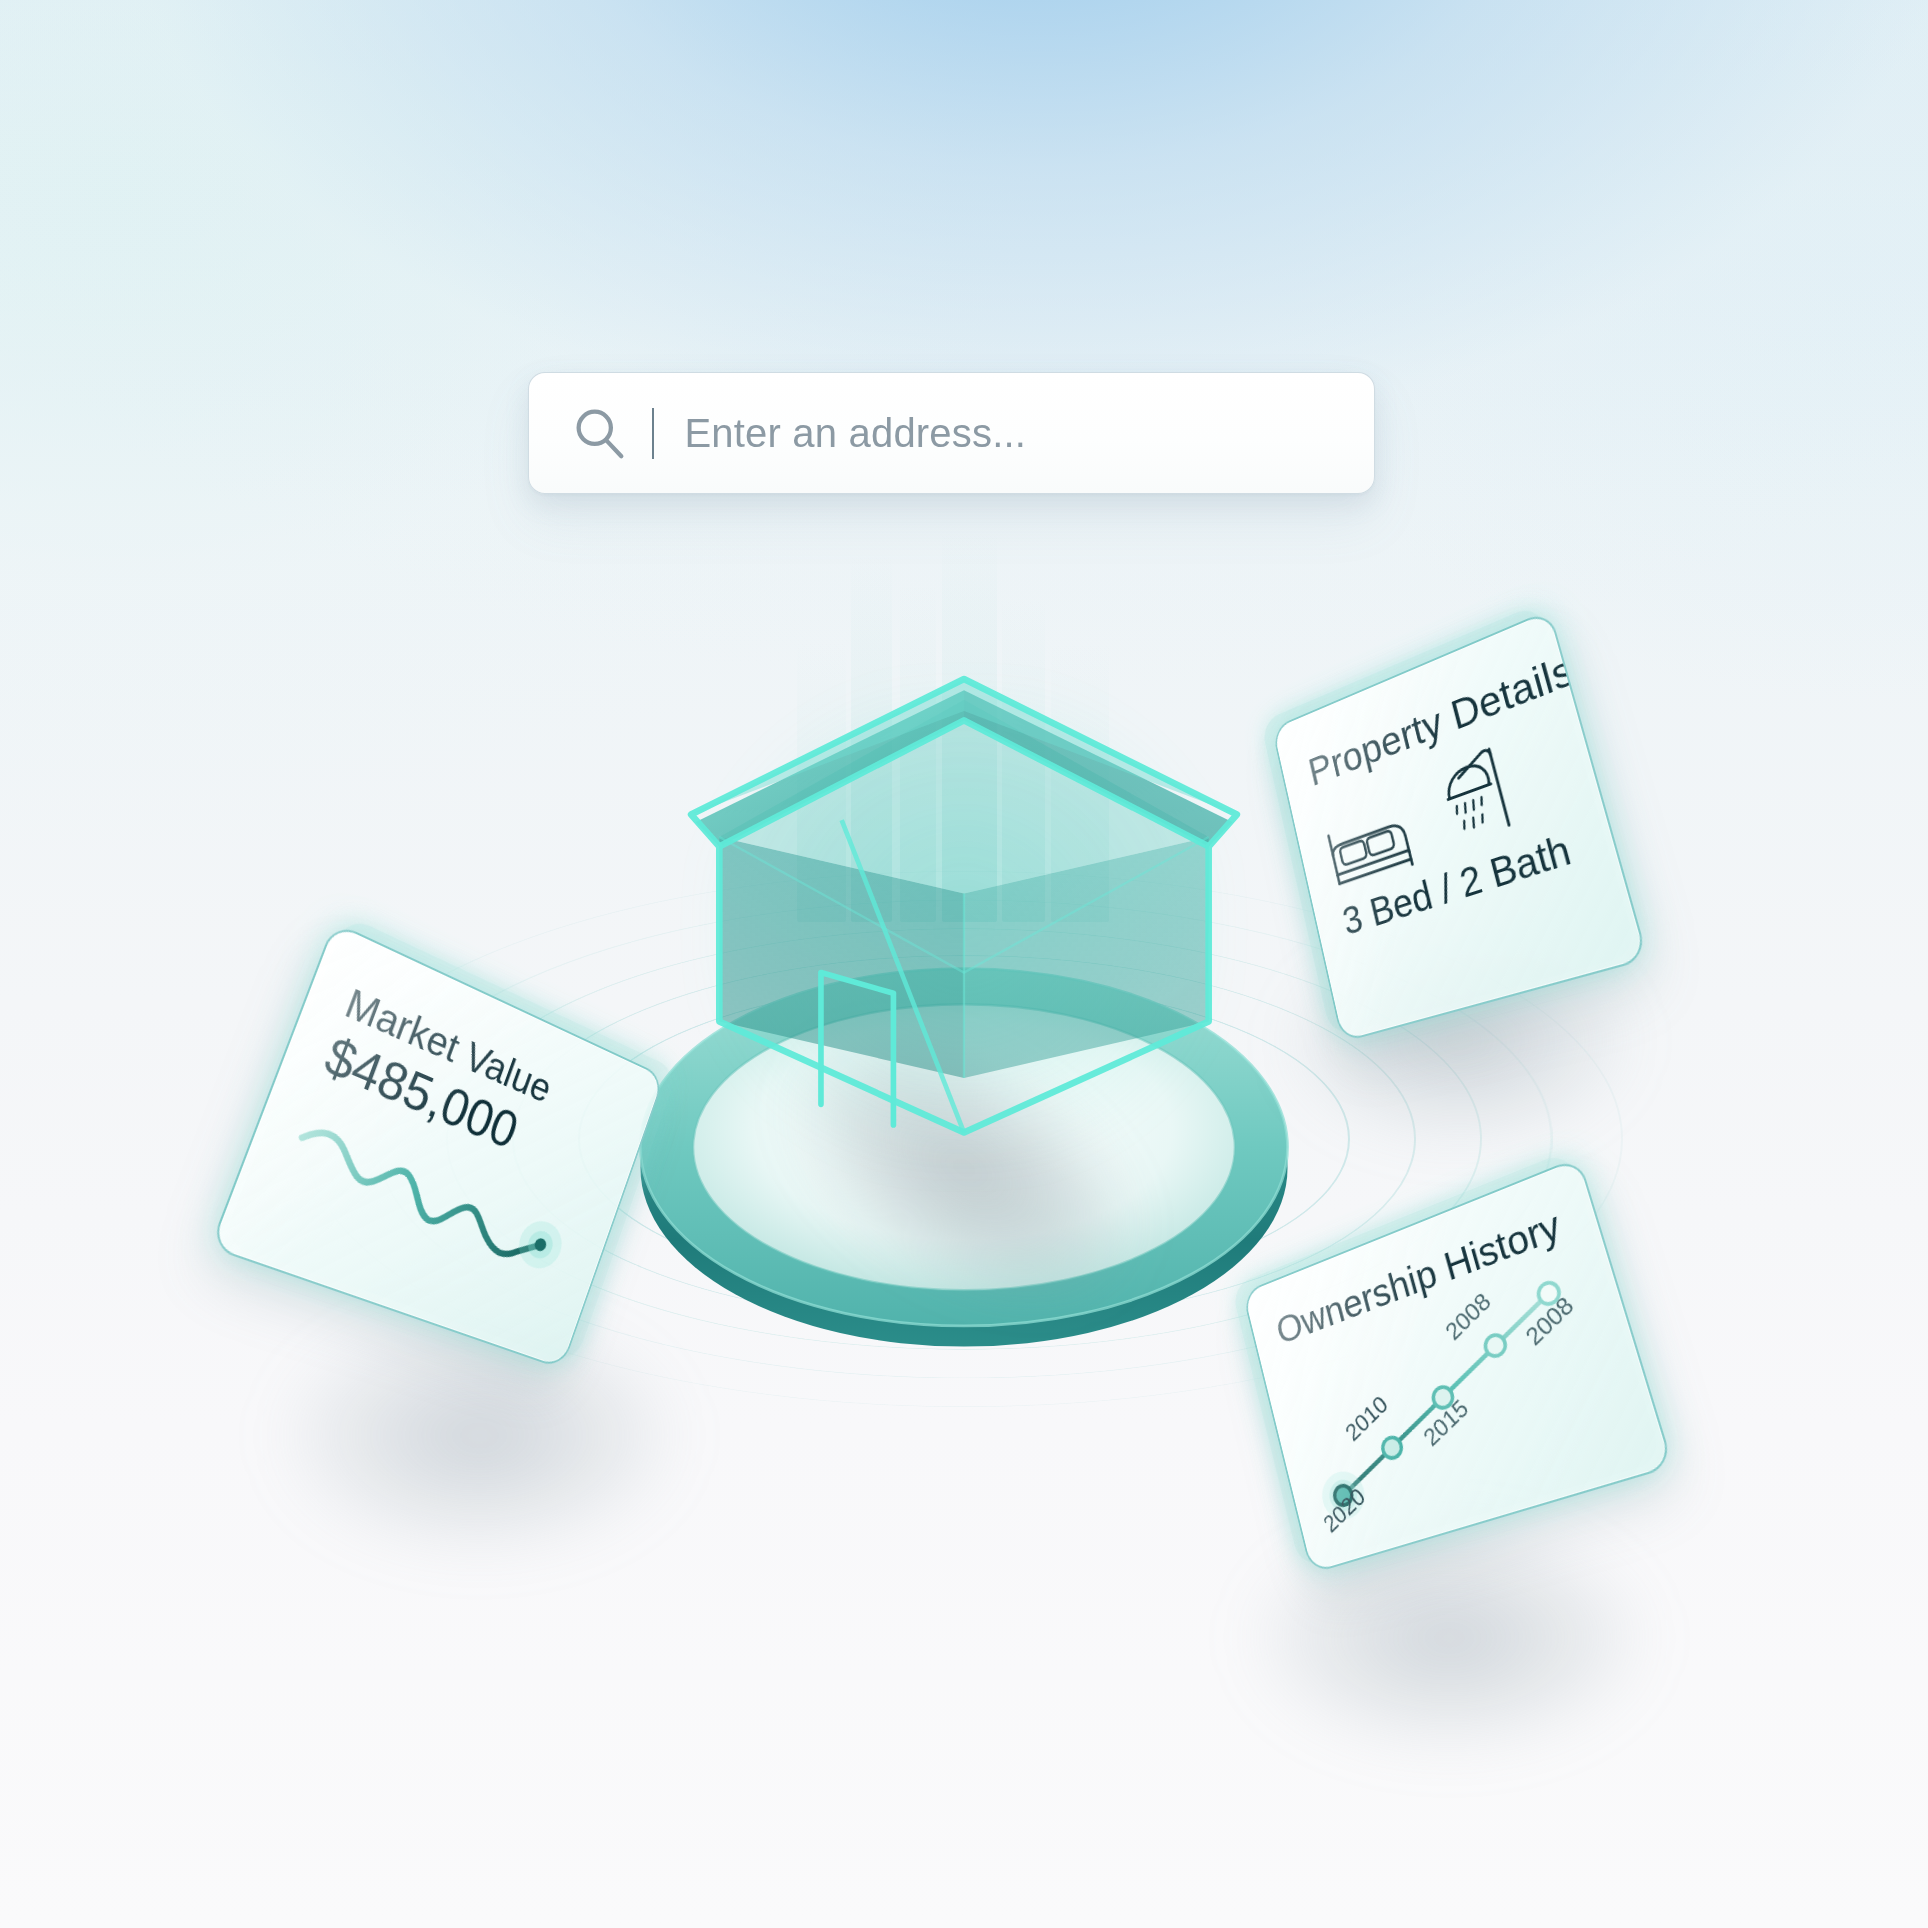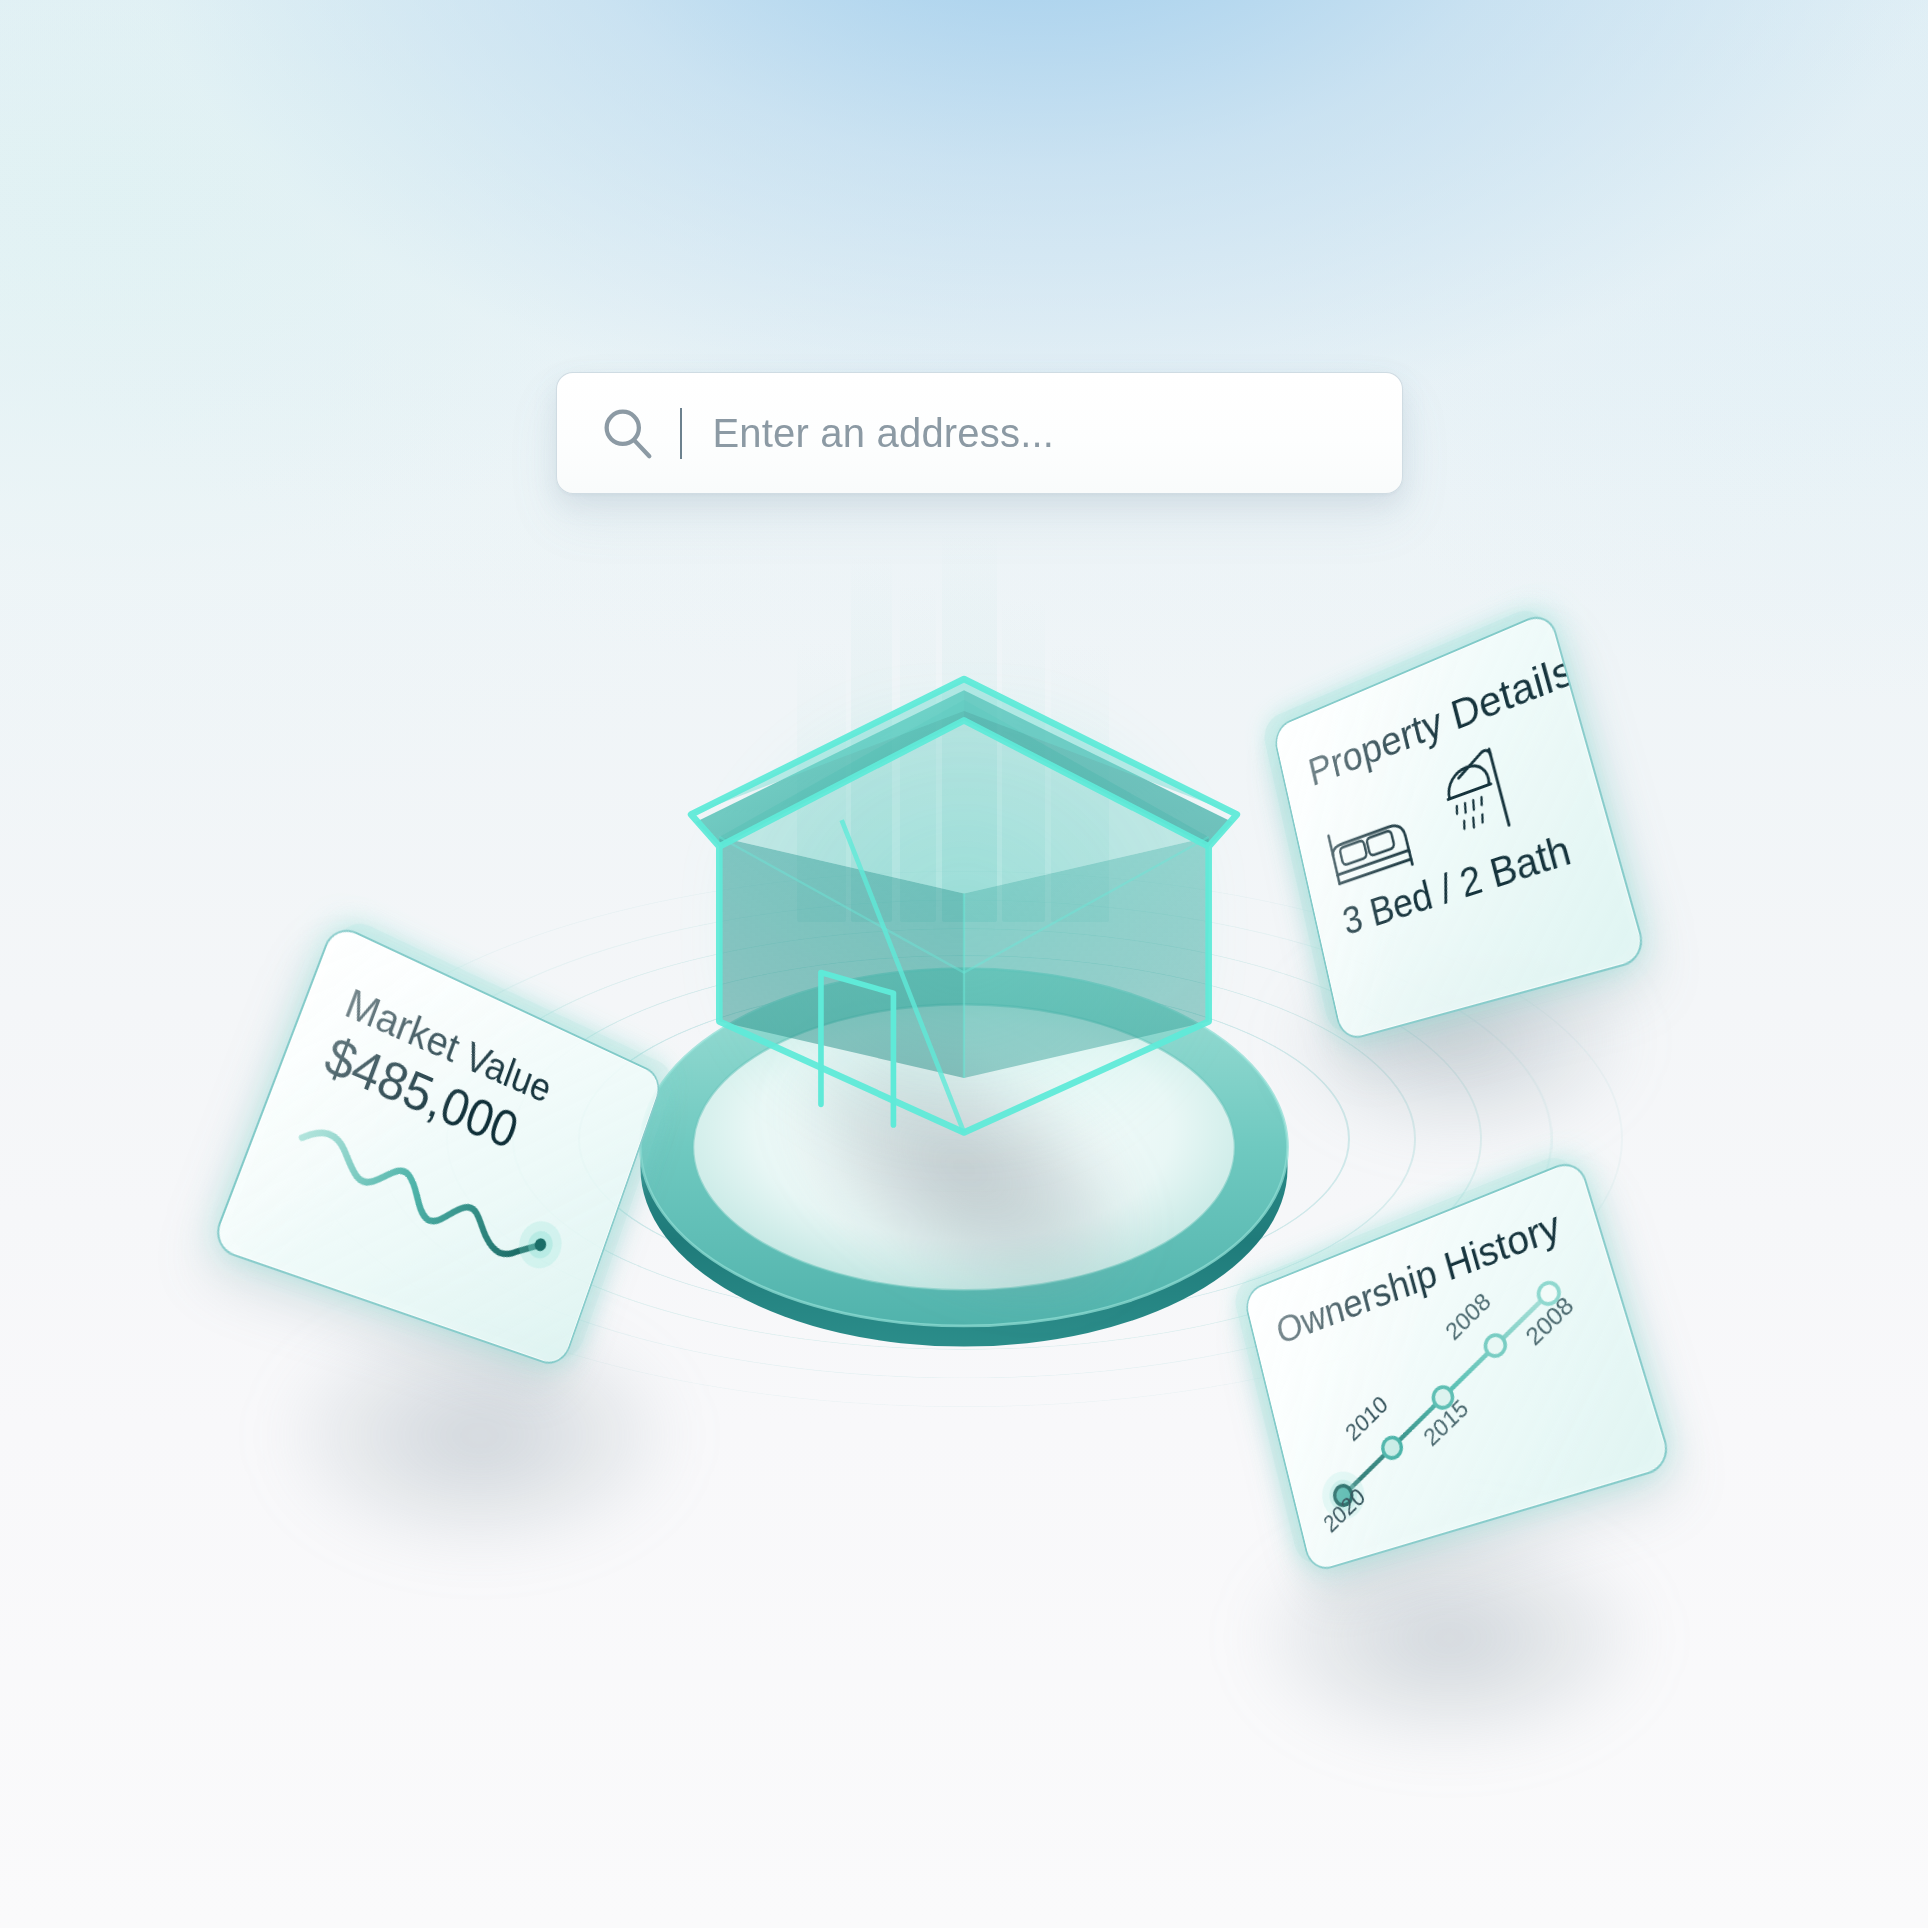--- a/index.html
+++ b/index.html
@@ -99,21 +99,21 @@
     width: 527px; height: 490px;
     transform: translate(-50%,-50%);
     background: radial-gradient(ellipse at center, rgba(80,225,205,0.20) 0%, rgba(90,225,205,0.07) 50%, rgba(255,255,255,0) 75%);
     filter: blur(17px);
     pointer-events: none;
   }
 
   
   .search-wrap {
     position: absolute;
-    left: 556px;
+    left: 528px;
     top: 372px;
     width: 847px;
     height: 122px;
     border-radius: 17px;
     background: linear-gradient(180deg, #ffffff 0%, #fdfefe 55%, #f9fbfb 100%);
     border: 0.9px solid rgba(200,214,222,0.85);
     box-shadow:
       0 1.9px 1.9px rgba(120,145,160,0.05),
       0 9.4px 24.5px rgba(120,150,168,0.14),
       0 26px 51px rgba(120,150,168,0.10);

